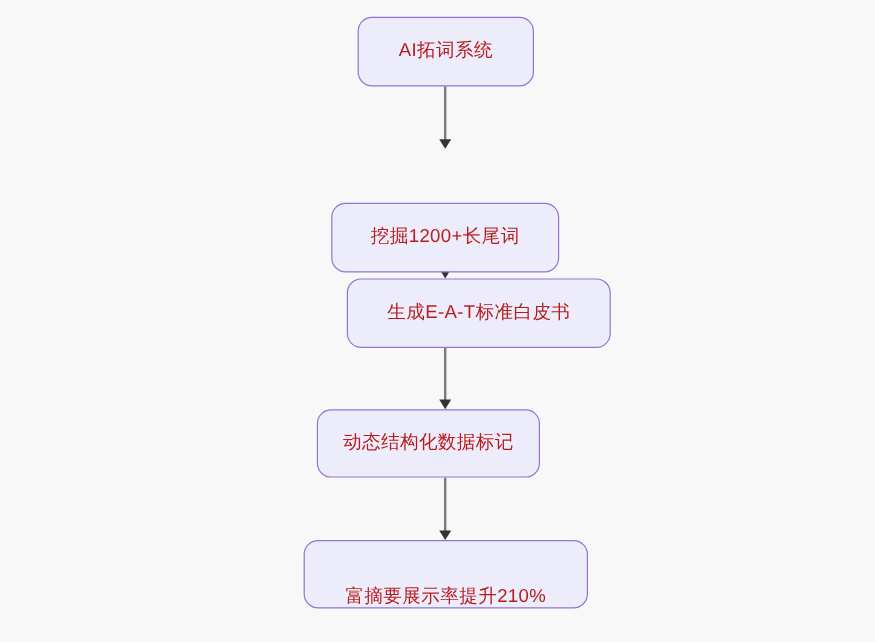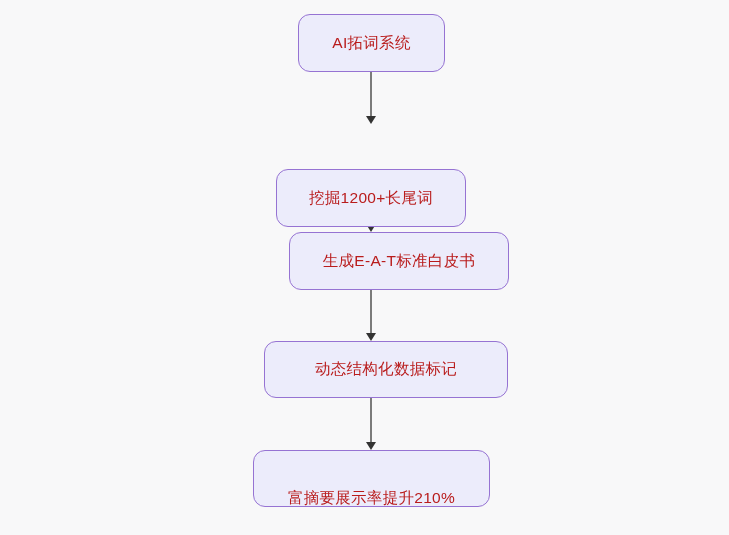--- a/index.html
+++ b/index.html
@@ -87,21 +87,21 @@
   </div>
 
   <div class="node" style="left:276px; top:124px; width:190px; height:58px;margin-top:45px;">
     <span class="node-label">挖掘1200+长尾词</span>
   </div>
 
   <div class="node" style="left:261px; top:232px; width:220px; height:58px;margin-left:28px;">
     <span class="node-label">生成E-A-T标准白皮书</span>
   </div>
 
-  <div class="node" style="left:264px; top:341px; width:244px; height:57px;">
+  <div class="node" style="left:264px; top:341px; width:186px; height:57px;">
     <span class="node-label">动态结构化数据标记</span>
   </div>
 
   <div class="node" style="left:253px; top:450px; width:237px; height:57px;align-items:flex-end;">
     <span class="node-label">富摘要展示率提升210%</span>
   </div>
 
 </div>
 
 </body></html>

